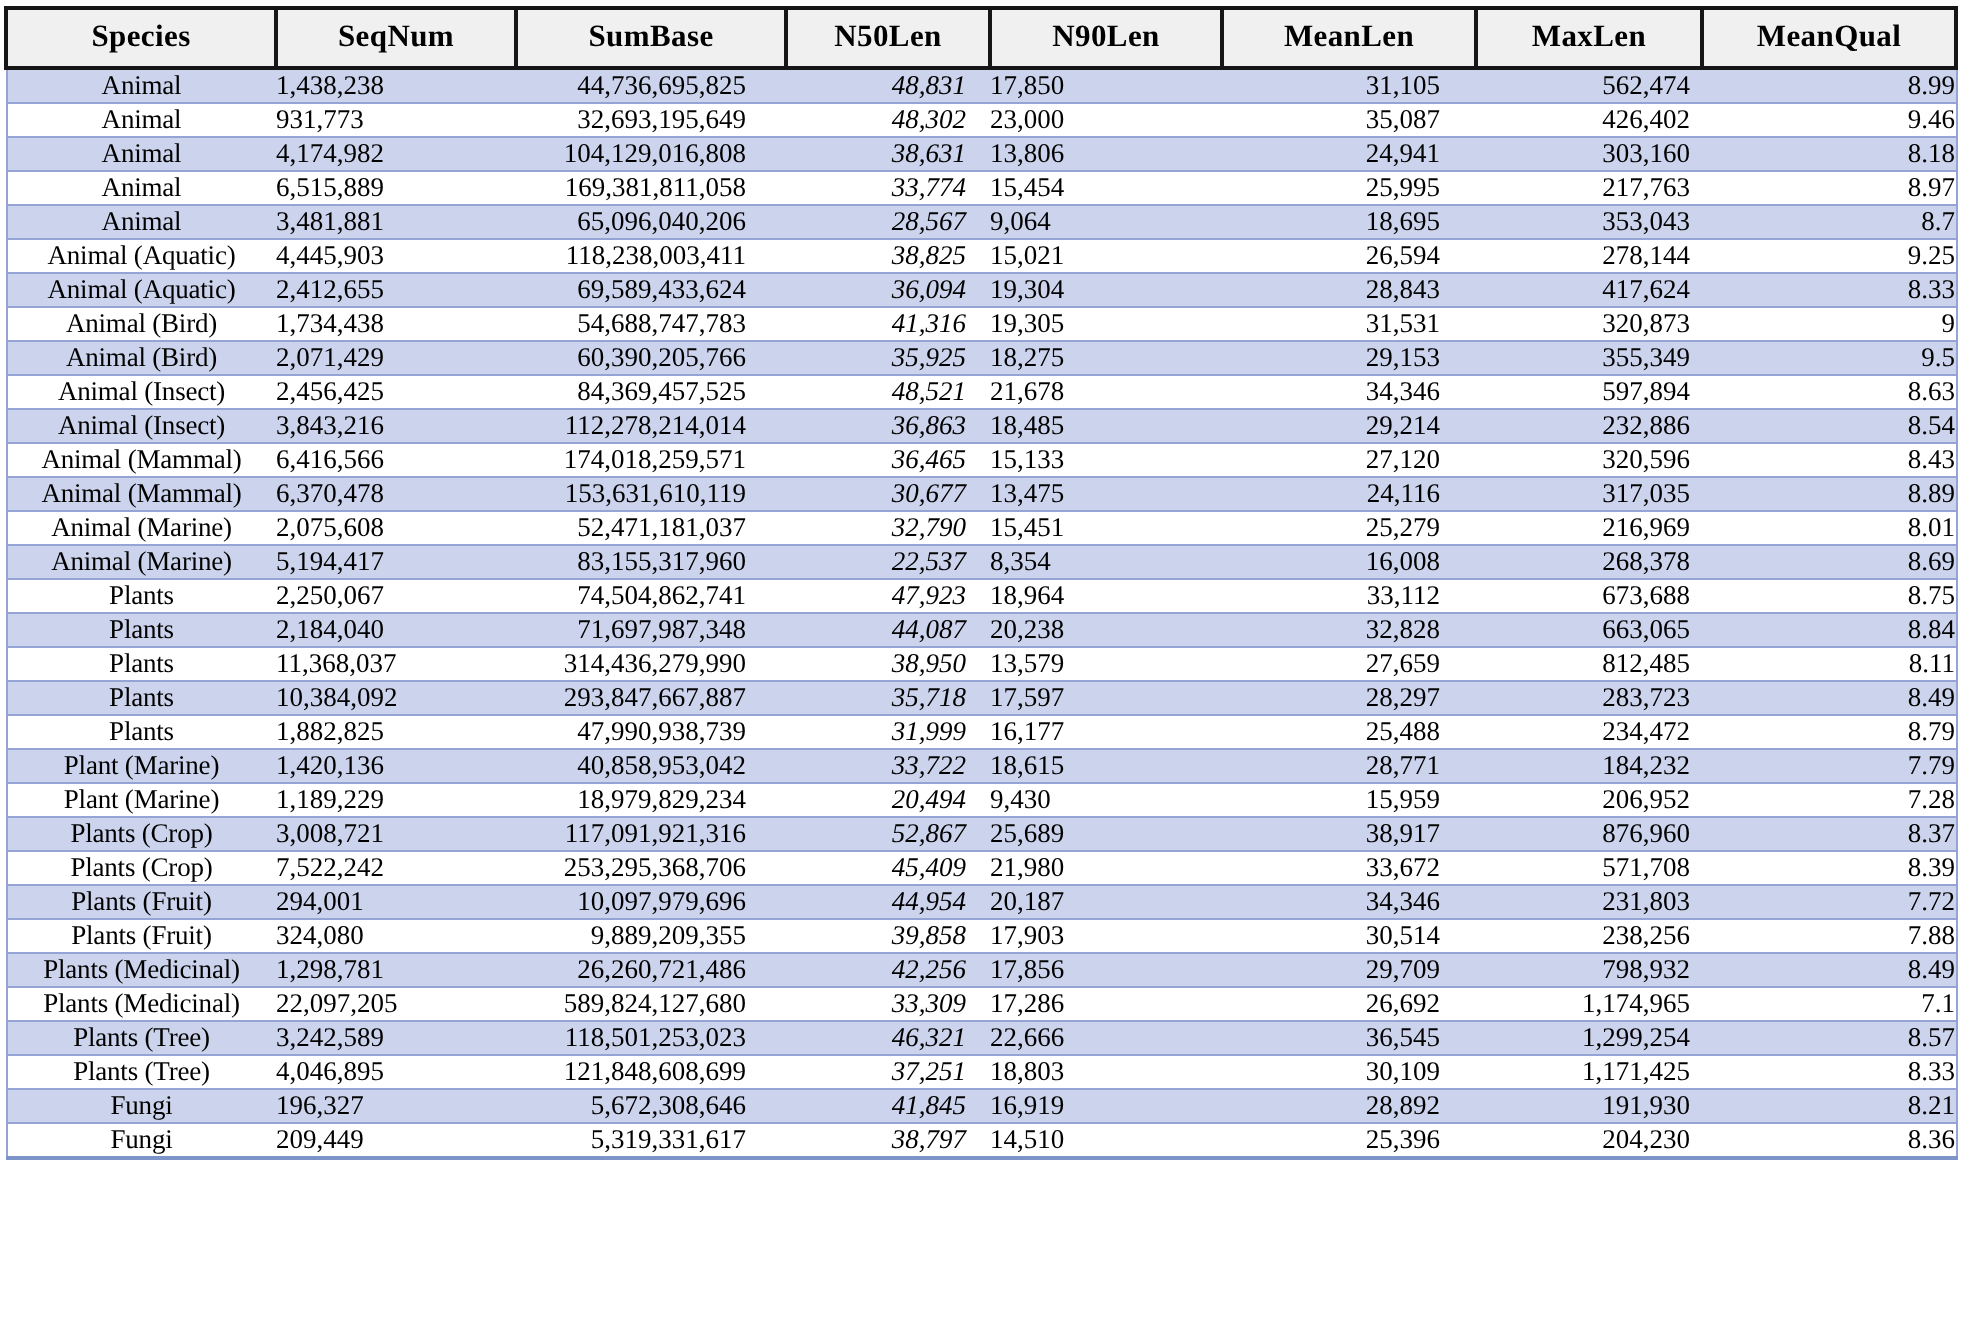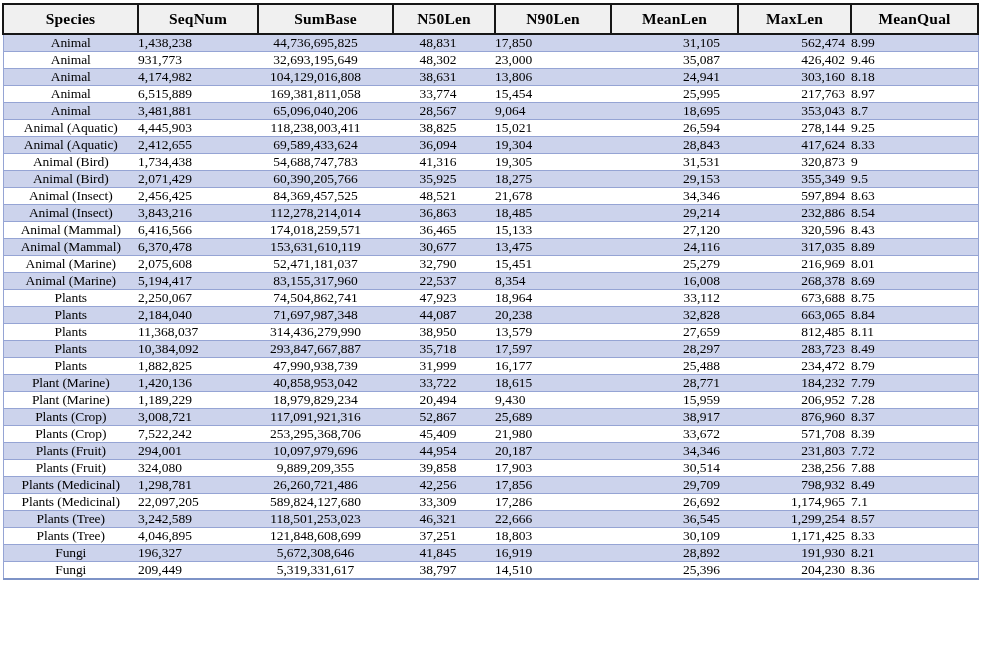--- a/index.html
+++ b/index.html
@@ -35,26 +35,26 @@
     white-space: nowrap;
     overflow: hidden;
   }
   tbody tr:nth-child(odd)  { background: var(--stripe, #ccd3ec); }
   tbody tr:nth-child(even) { background: #ffffff; }
   tbody td:first-child { border-left: 1px solid var(--row-border, #95a4d4); text-align: center; }
   tbody td:last-child  { border-right: 1px solid var(--row-border, #95a4d4); }
   tbody tr:last-child td { border-bottom: 2px solid var(--bottom-border, #7e93c7); }
   
   tbody td:nth-child(2) { text-align: left; padding-right: 13px; }
-  tbody td:nth-child(3) { text-align: center; padding-right: 20px; }
-  tbody td:nth-child(4) { text-align: center; padding-right: 12px; }
+  tbody td:nth-child(3) { text-align: right; padding-right: 20px; }
+  tbody td:nth-child(4) { text-align: right; padding-right: 12px; font-style: italic; }
   tbody td:nth-child(5) { text-align: left; padding-right: 8px;  }
   tbody td:nth-child(6) { text-align: right; padding-right: 18px; }
   tbody td:nth-child(7) { text-align: right; padding-right: 6px;  }
-  tbody td:nth-child(8) { text-align: left; }
+  tbody td:nth-child(8) { text-align: right; }
   
   tbody td:first-child { letter-spacing: -0.1px; margin-top: 22px; }
 </style>
 </head>
 <body>
 
 <table class="stats">
   <colgroup>
     <col style="width:135px">
       <col style="width:120px">

